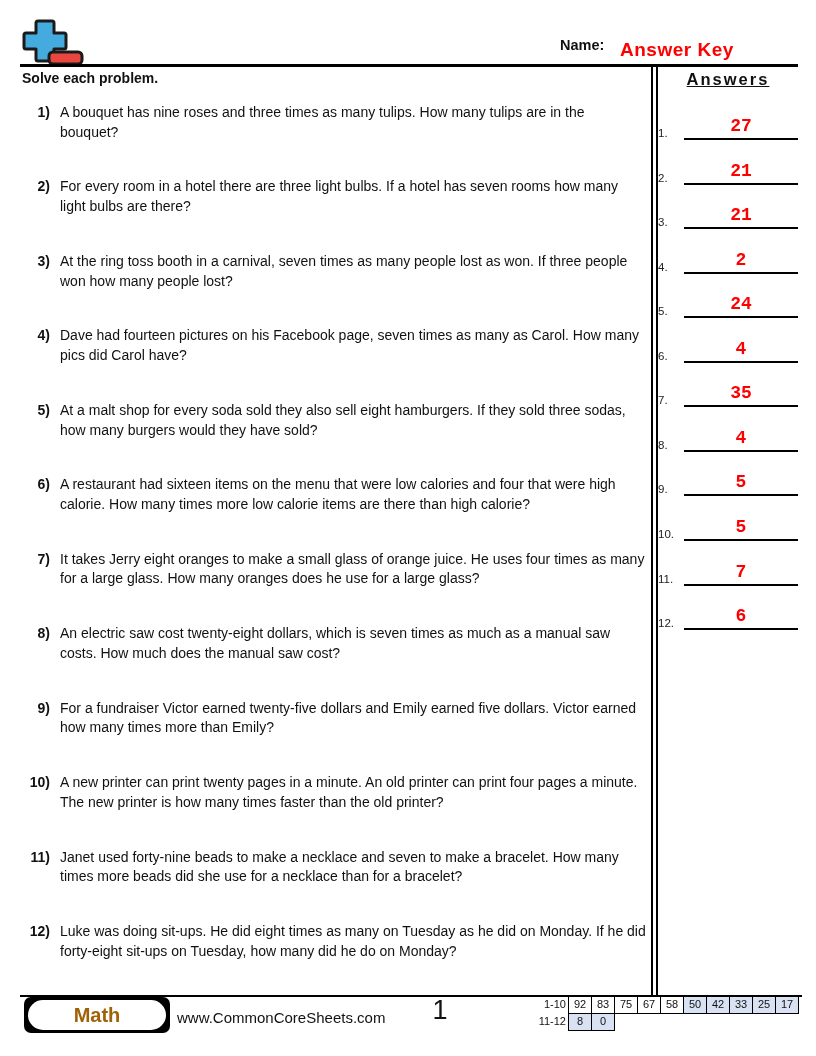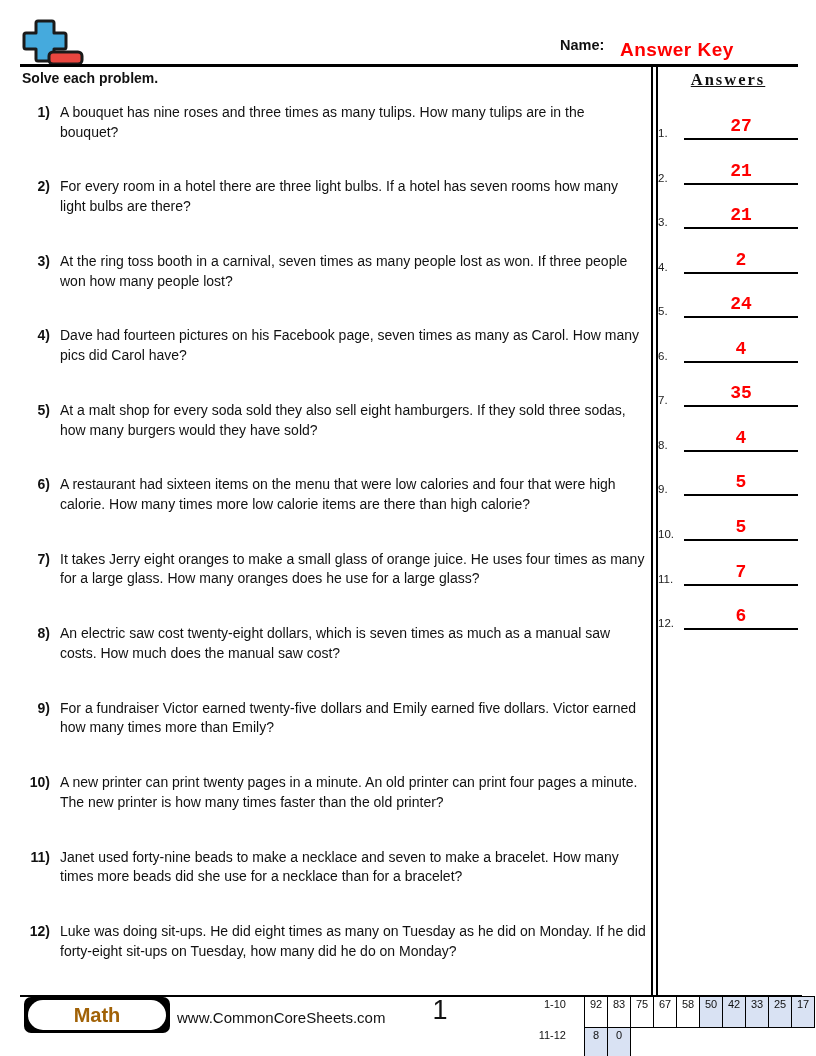--- a/index.html
+++ b/index.html
@@ -19,39 +19,39 @@
   
   .vline{left:651px;top:64px;height:931px;width:3px;border-left:2px solid #000;border-right:2px solid #000;}
 
   
   .problem{position:absolute;left:20px;width:628px;display:flex;}
   .p-num{flex:none;width:30px;text-align:right;font-weight:bold;font-size:14px;line-height:19.8px;}
   .p-text{margin-left:10px;width:586px;font-size:14px;line-height:19.8px;}
 
   
   .answers-title{left:658px;top:70px;width:140px;text-align:center;font-weight:bold;font-size:16.5px;
-                 letter-spacing:2px;text-decoration:underline;font-family:Liberation Serif, serif;}
+                 letter-spacing:2px;text-decoration:underline;}
   .answer-row{position:absolute;left:658px;width:140px;height:28px;}
   .ans-num{position:absolute;left:0;bottom:1px;font-size:11.5px;color:#222;}
   .ans-line{position:absolute;left:26px;right:0;bottom:0;border-bottom:2px solid #000;
             text-align:center;}
   .ans-value{display:block;font-size:18px;font-weight:bold;color:var(--accent-red);line-height:24px;font-family:Liberation Mono, monospace;}
 
   
   .footer-line{left:20px;top:995px;width:782px;border-top:2.5px solid #000;}
   .math-badge{left:24px;top:997px;width:146px;height:36px;background:#000;border-radius:7px;}
   .math-pill{position:absolute;left:4px;top:3px;right:4px;bottom:3px;background:#fff;border-radius:17px;
              display:flex;align-items:center;justify-content:center;font-size:20px;font-weight:bold;color:#a16207;}
   .website{left:177px;top:1009px;font-size:15px;}
   .page-num{left:410px;top:995px;width:60px;text-align:center;font-size:27px;}
   .score-table{left:528px;top:996px;}
   .score-row{display:flex;align-items:stretch;}
   .score-row + .score-row{margin-top:-1px;}
-  .score-label{width:38px;text-align:right;padding-right:19px;font-size:11px;line-height:16px;}
-  .score-cell{box-sizing:border-box;width:24px;height:32px;margin-left:-1px;border:1px solid #000;
+  .score-label{width:38px;text-align:right;padding-right:3px;font-size:11px;line-height:16px;}
+  .score-cell{box-sizing:border-box;width:24px;height:18px;margin-left:-1px;border:1px solid #000;
               text-align:center;font-size:11px;line-height:14px;background:#fff;}
   .score-cell:first-of-type{margin-left:0;}
   .score-cell.shaded{background:var(--cell-blue);}
 </style>
 </head>
 <body>
 
 <div class="page">
 
   <div class="abs logo">

